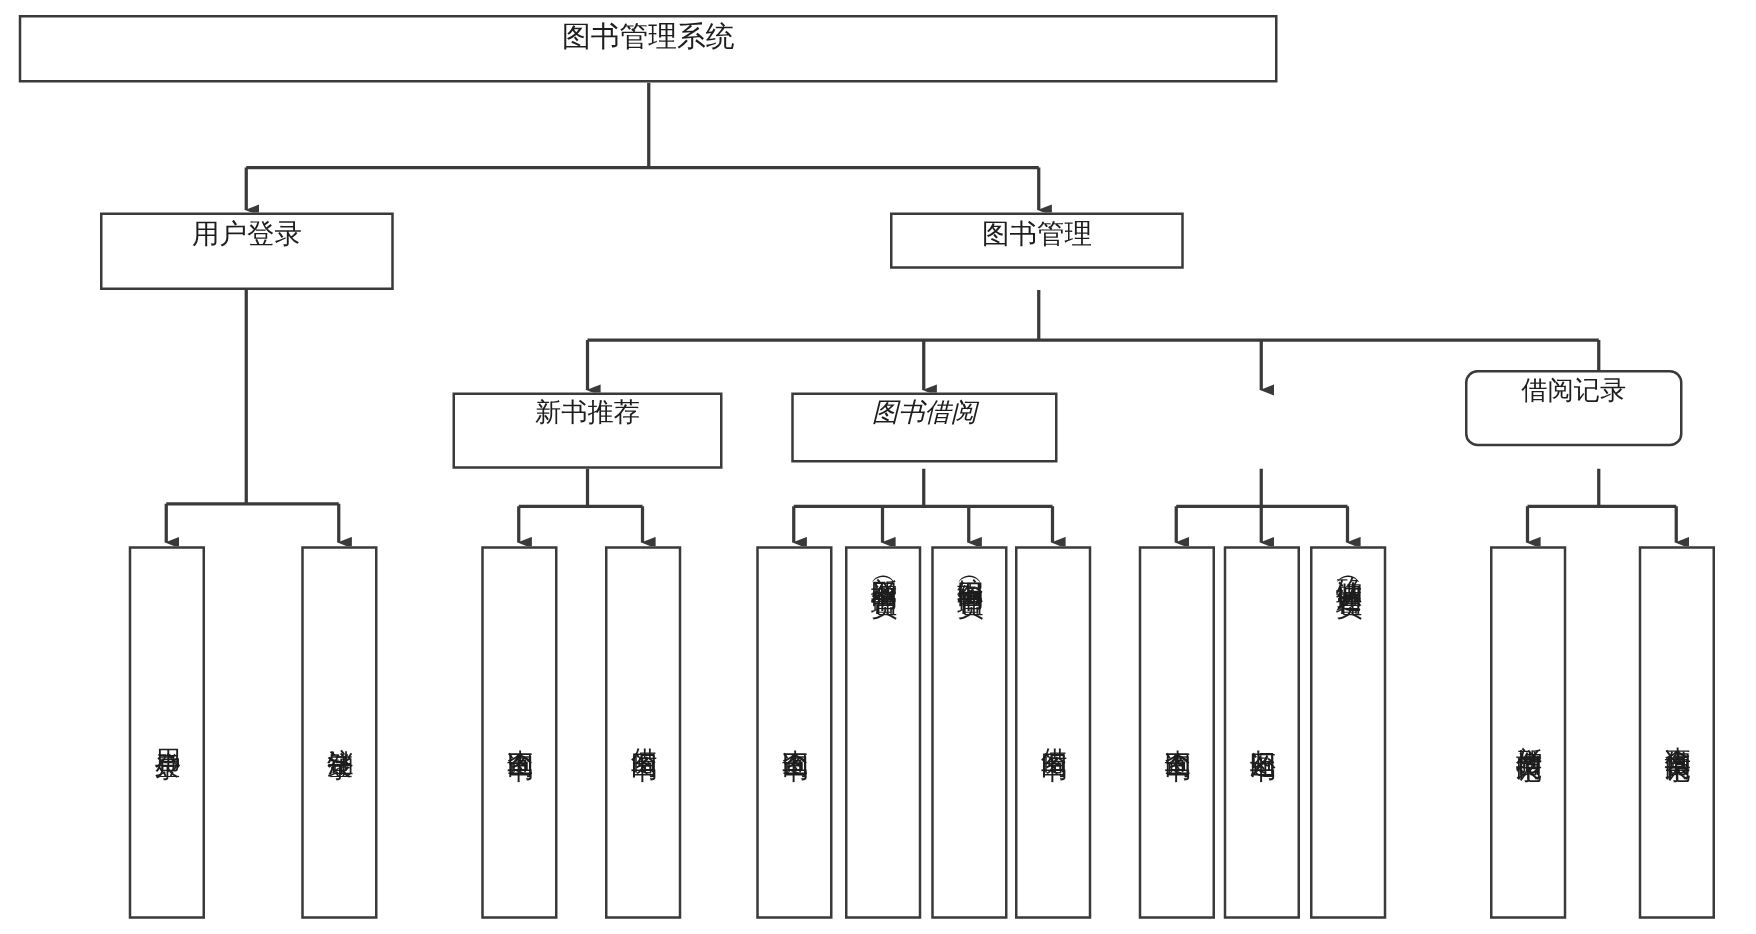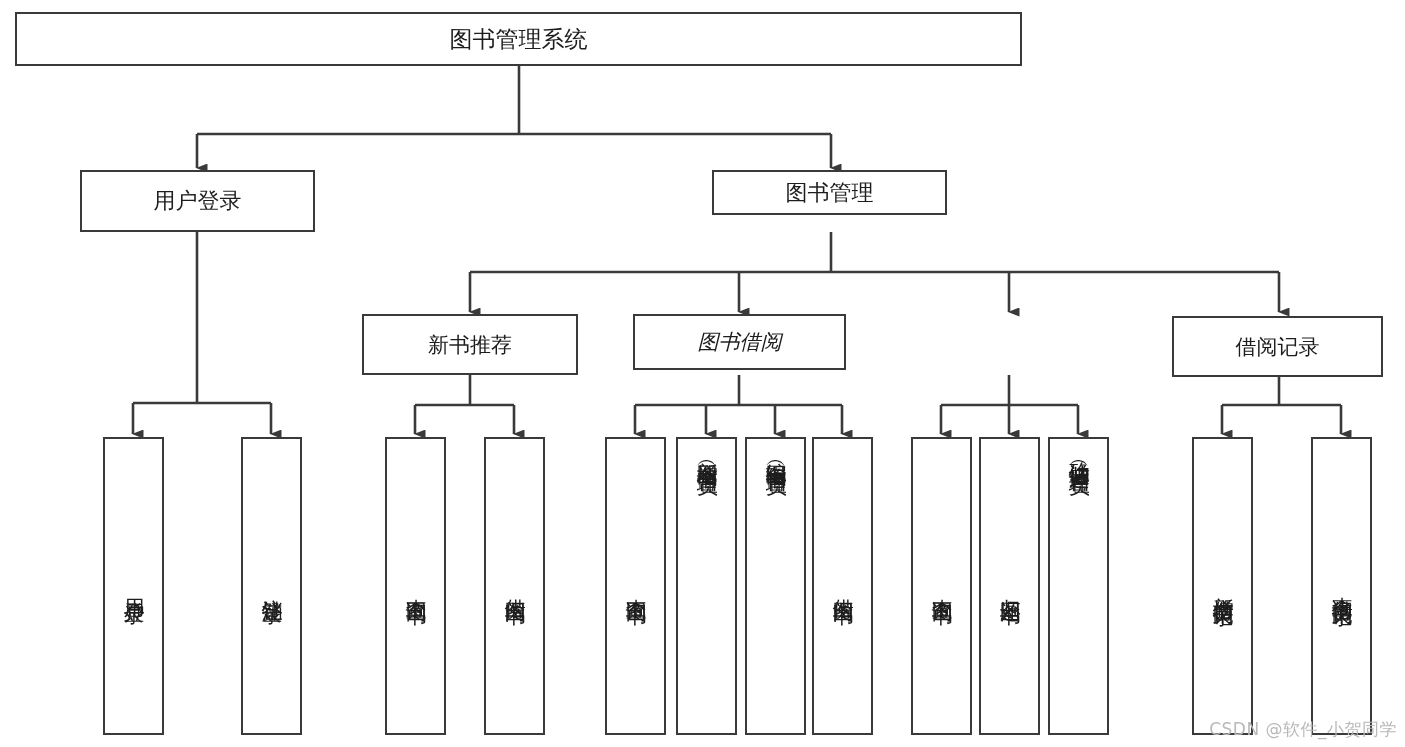--- a/index.html
+++ b/index.html
@@ -23,21 +23,21 @@
     width: 1405px;
     height: 747px;
     pointer-events: none;
   }
   .node {
     position: absolute;
     box-sizing: border-box;
     background: #ffffff;
     border: 2.5px solid #3a3a3a;
     display: flex;
-    align-items: center;
+    align-items: flex-start;
     justify-content: center;
     color: #1d1d1d;
   }
   .node.root {
     font-size: 23px;
   }
   .node.lvl1 {
     font-size: 22px;
   }
   .node.lvl2 {
@@ -145,21 +145,21 @@
   <div class="node lvl1" style="left:712px; top:170px; width:235px; height:45px;">
     <span>图书管理</span>
   </div>
 
   <div class="node lvl2" style="left:362px; top:314px; width:216px; height:61px;">
     <span>新书推荐</span>
   </div>
   <div class="node lvl2" style="left:633px; top:314px; width:213px; height:56px;font-style:italic;">
     <span>图书借阅</span>
   </div>
-  <div class="node lvl2" style="left:1172px; top:316px; width:211px; height:61px;">
+  <div class="node lvl2" style="left:1172px; top:296px; width:174px; height:61px;border-radius:10px;">
     <span>借阅记录</span>
   </div>
 
   <div class="node leaf" style="left:103px; top:437px; width:61px; height:298px;">
     <div class="leaf-inner">
       <span class="vtext">用户登录</span>
     </div>
   </div>
   <div class="node leaf" style="left:241px; top:437px; width:61px; height:298px;">
     <div class="leaf-inner">
@@ -219,15 +219,14 @@
     <div class="leaf-inner">
       <span class="vtext">新增借阅记录</span>
     </div>
   </div>
   <div class="node leaf" style="left:1311px; top:437px; width:61px; height:298px;">
     <div class="leaf-inner">
       <span class="vtext">查询借阅记录</span>
     </div>
   </div>
 
-  <div id="watermark">CSDN @软件_小贺同学</div>
 
 </div>
 
 </body></html>

